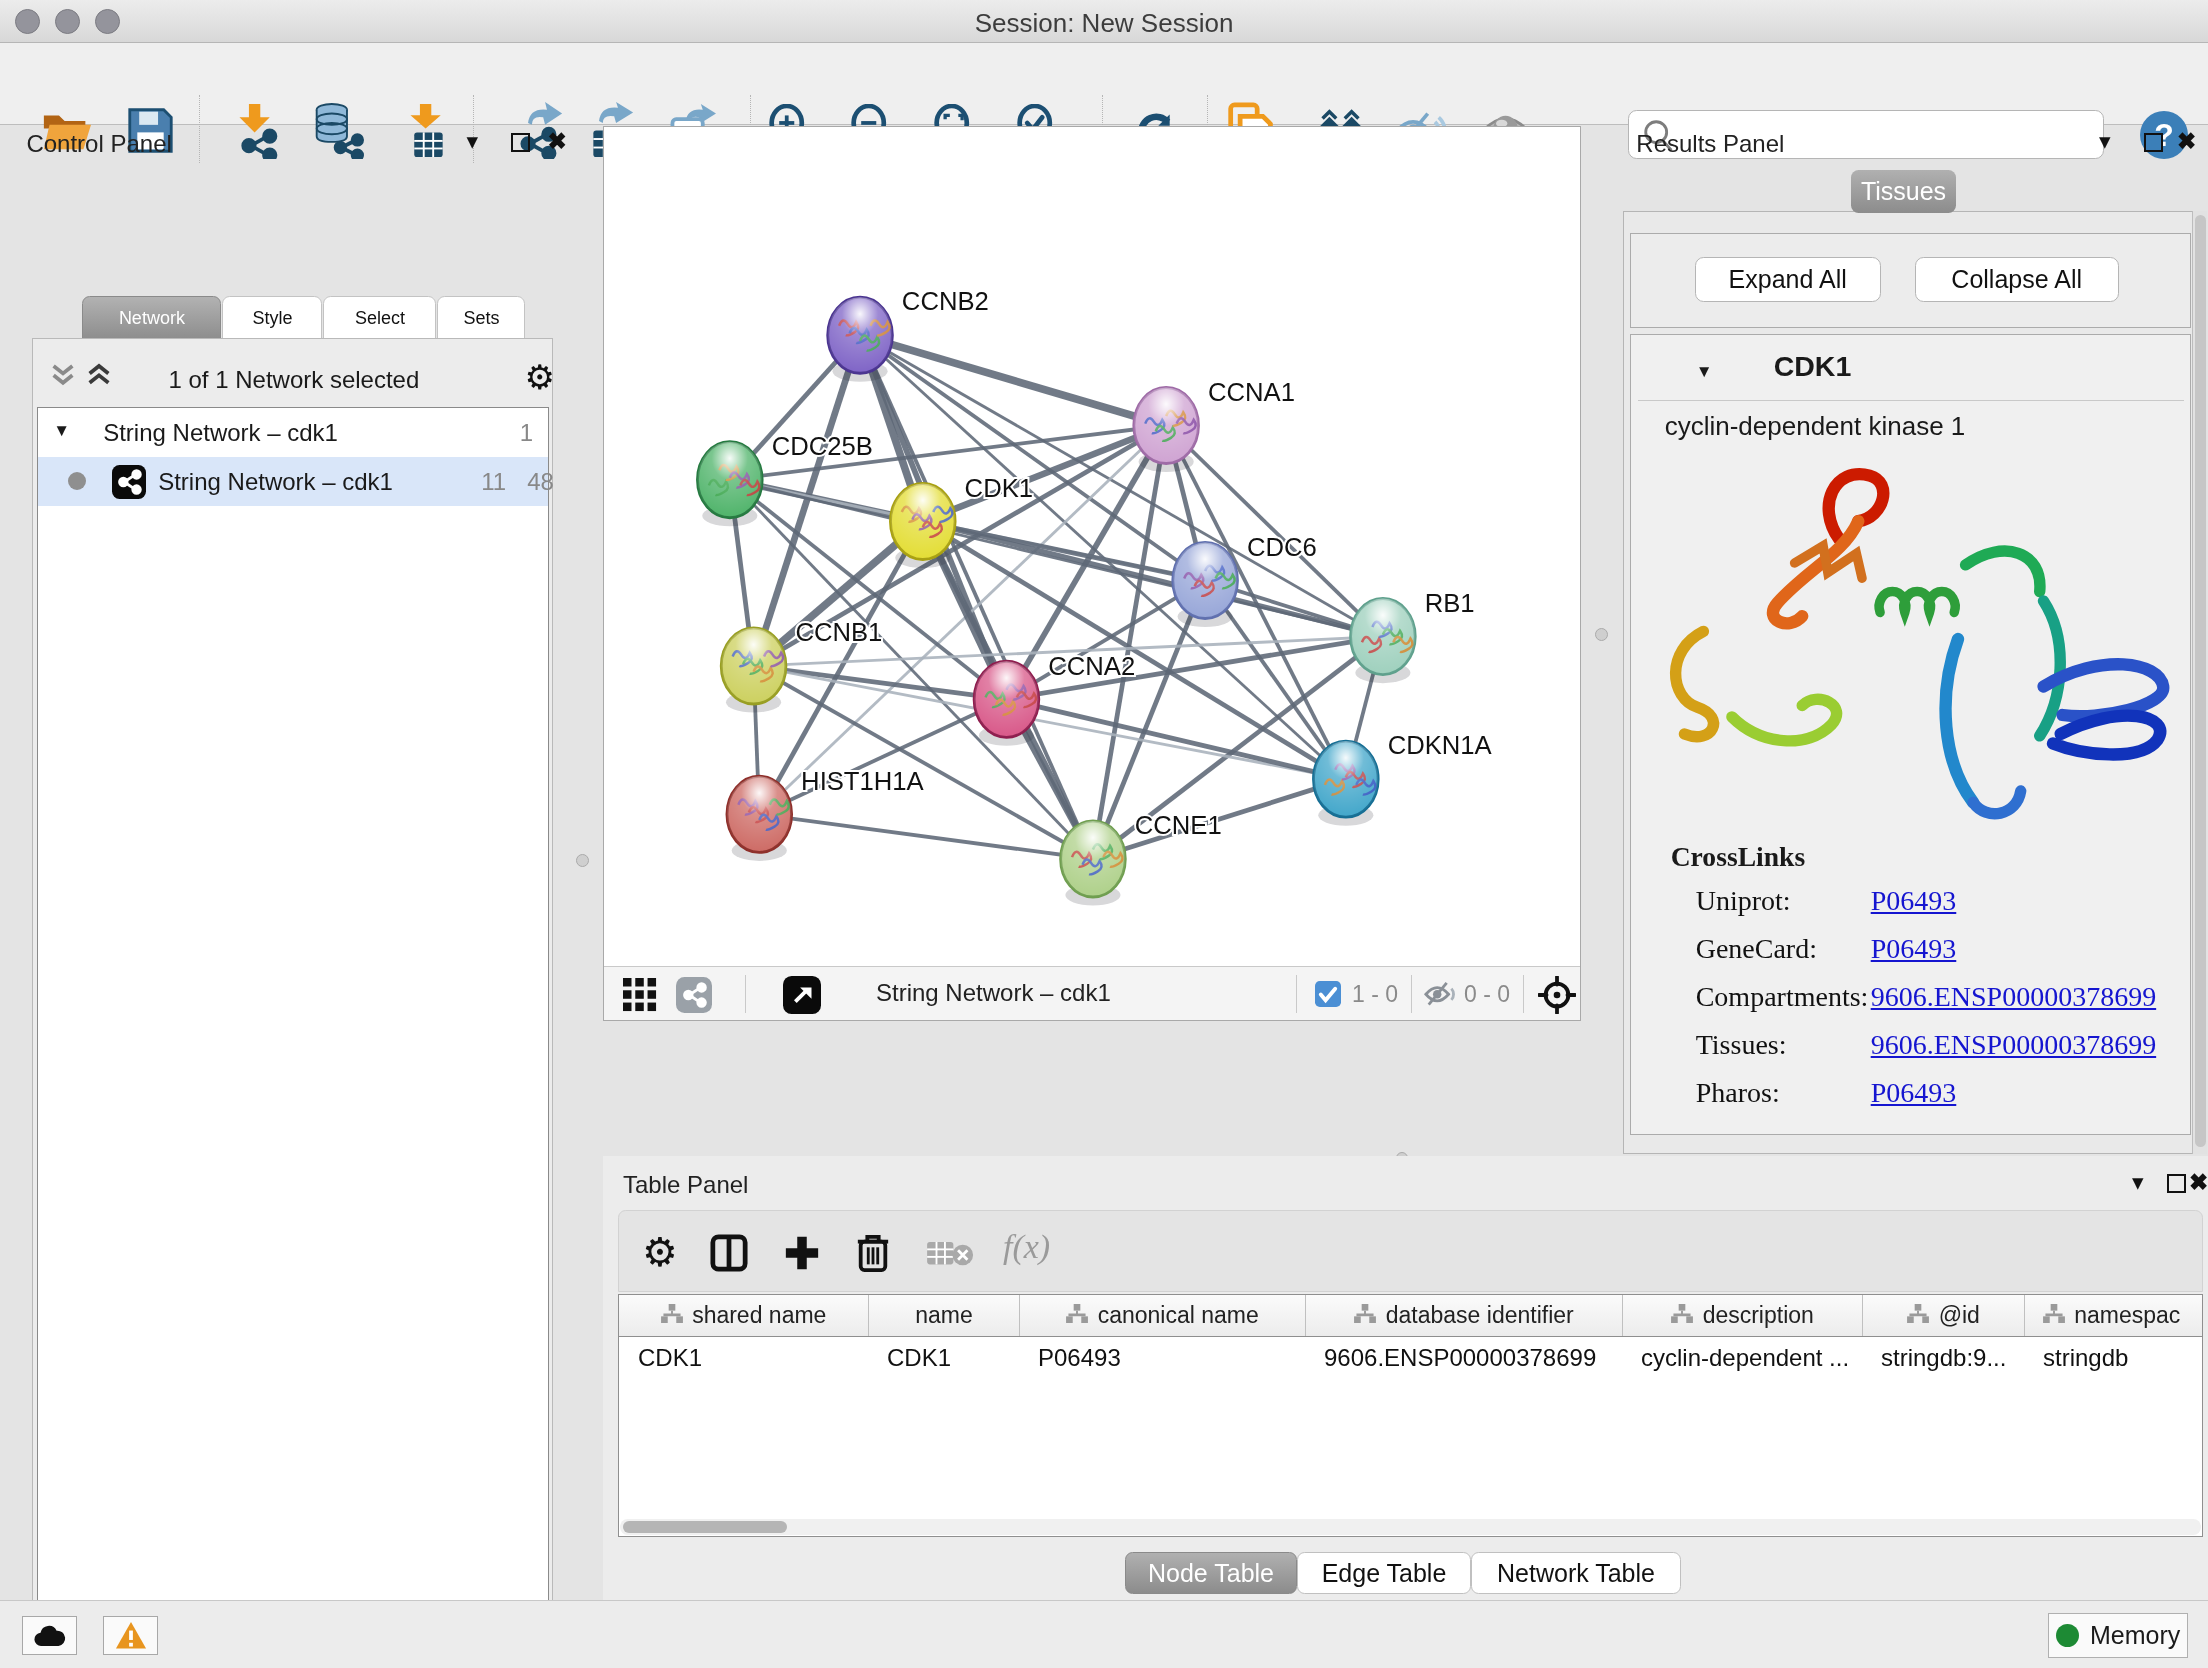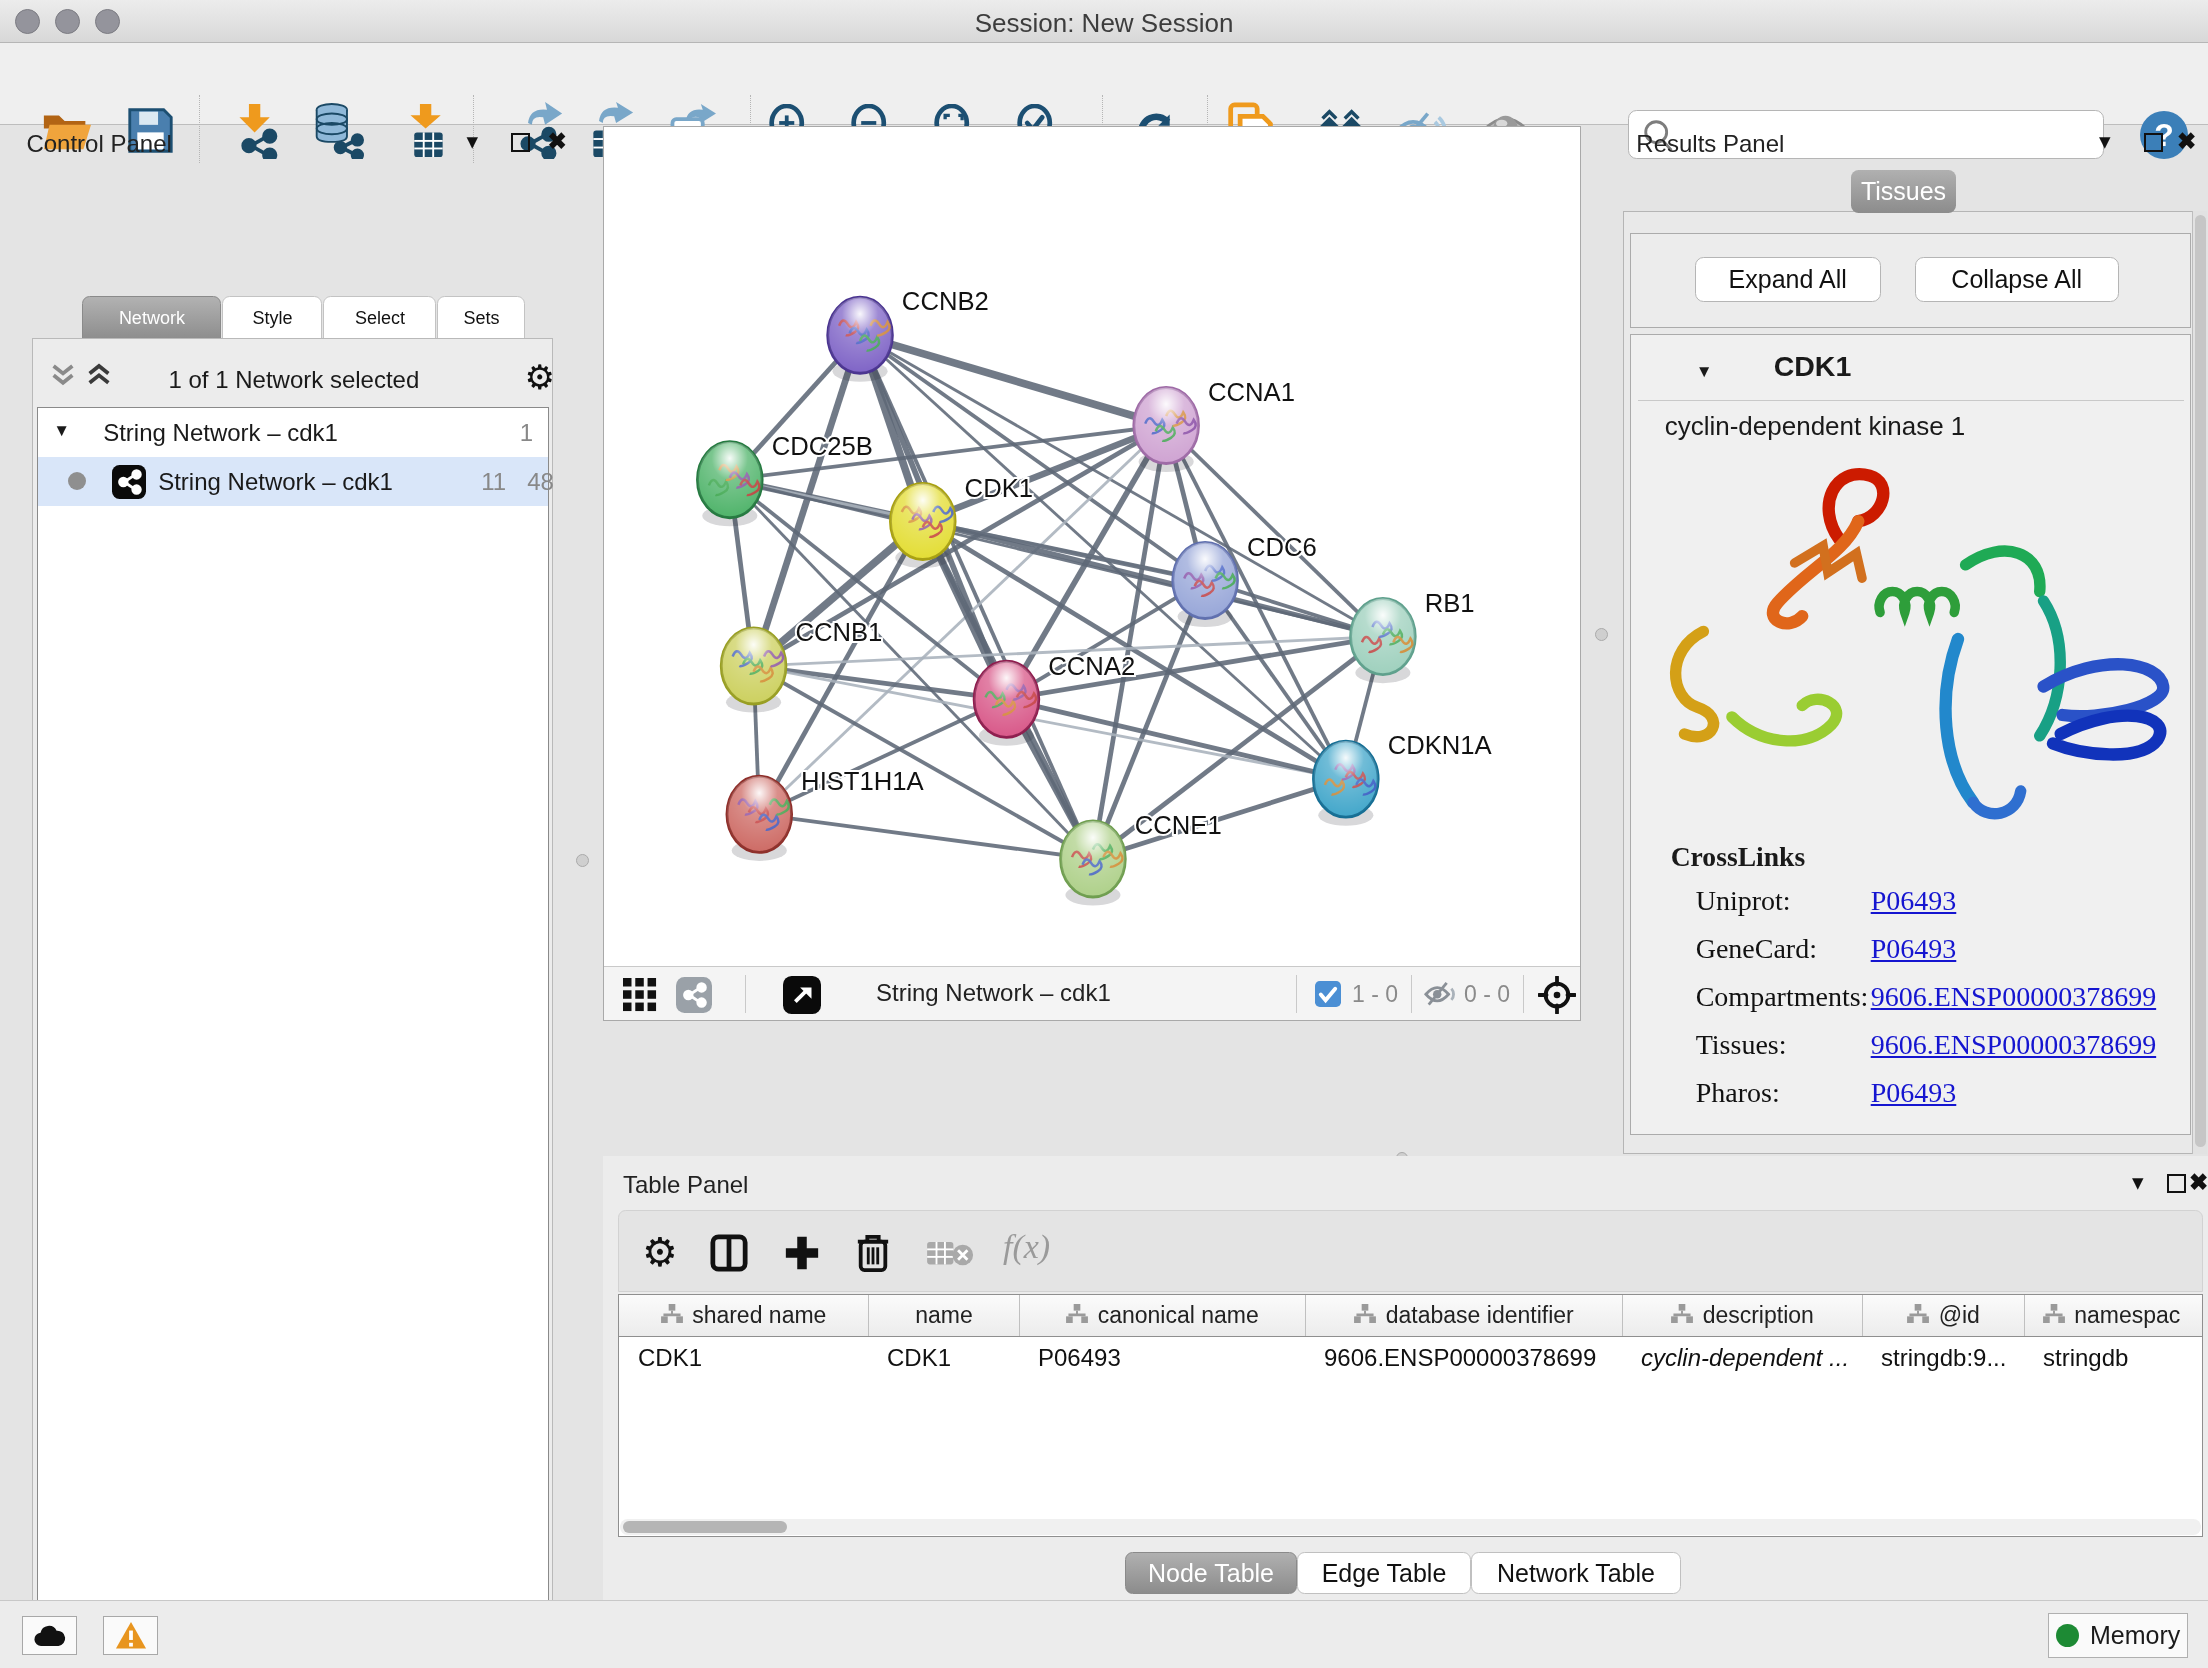--- a/index.html
+++ b/index.html
@@ -765,21 +765,21 @@
             </svg></span>
           <span>namespac</span>
         </div>
       </div>
     <div id="tb-rows">
         <div class="td-row">
           <div class="td-cell" style="width: 249px;">CDK1</div>
           <div class="td-cell" style="width: 151px;">CDK1</div>
           <div class="td-cell" style="width: 286px;">P06493</div>
           <div class="td-cell" style="width: 317px;">9606.ENSP00000378699</div>
-          <div class="td-cell" style="width: 240px; font-style: italic;">cyclin-dependent ...</div>
+          <div class="td-cell" style="width: 240px;">cyclin-dependent ...</div>
           <div class="td-cell" style="width: 162px;">stringdb:9...</div>
           <div class="td-cell" style="width: 174px;">stringdb</div>
         </div>
       </div>
   </div>
   <div class="hscroll">
       <div class="hthumb"></div>
     </div>
 
   <div class="btab sel" style="left:522px; width:172px">Node Table</div>

